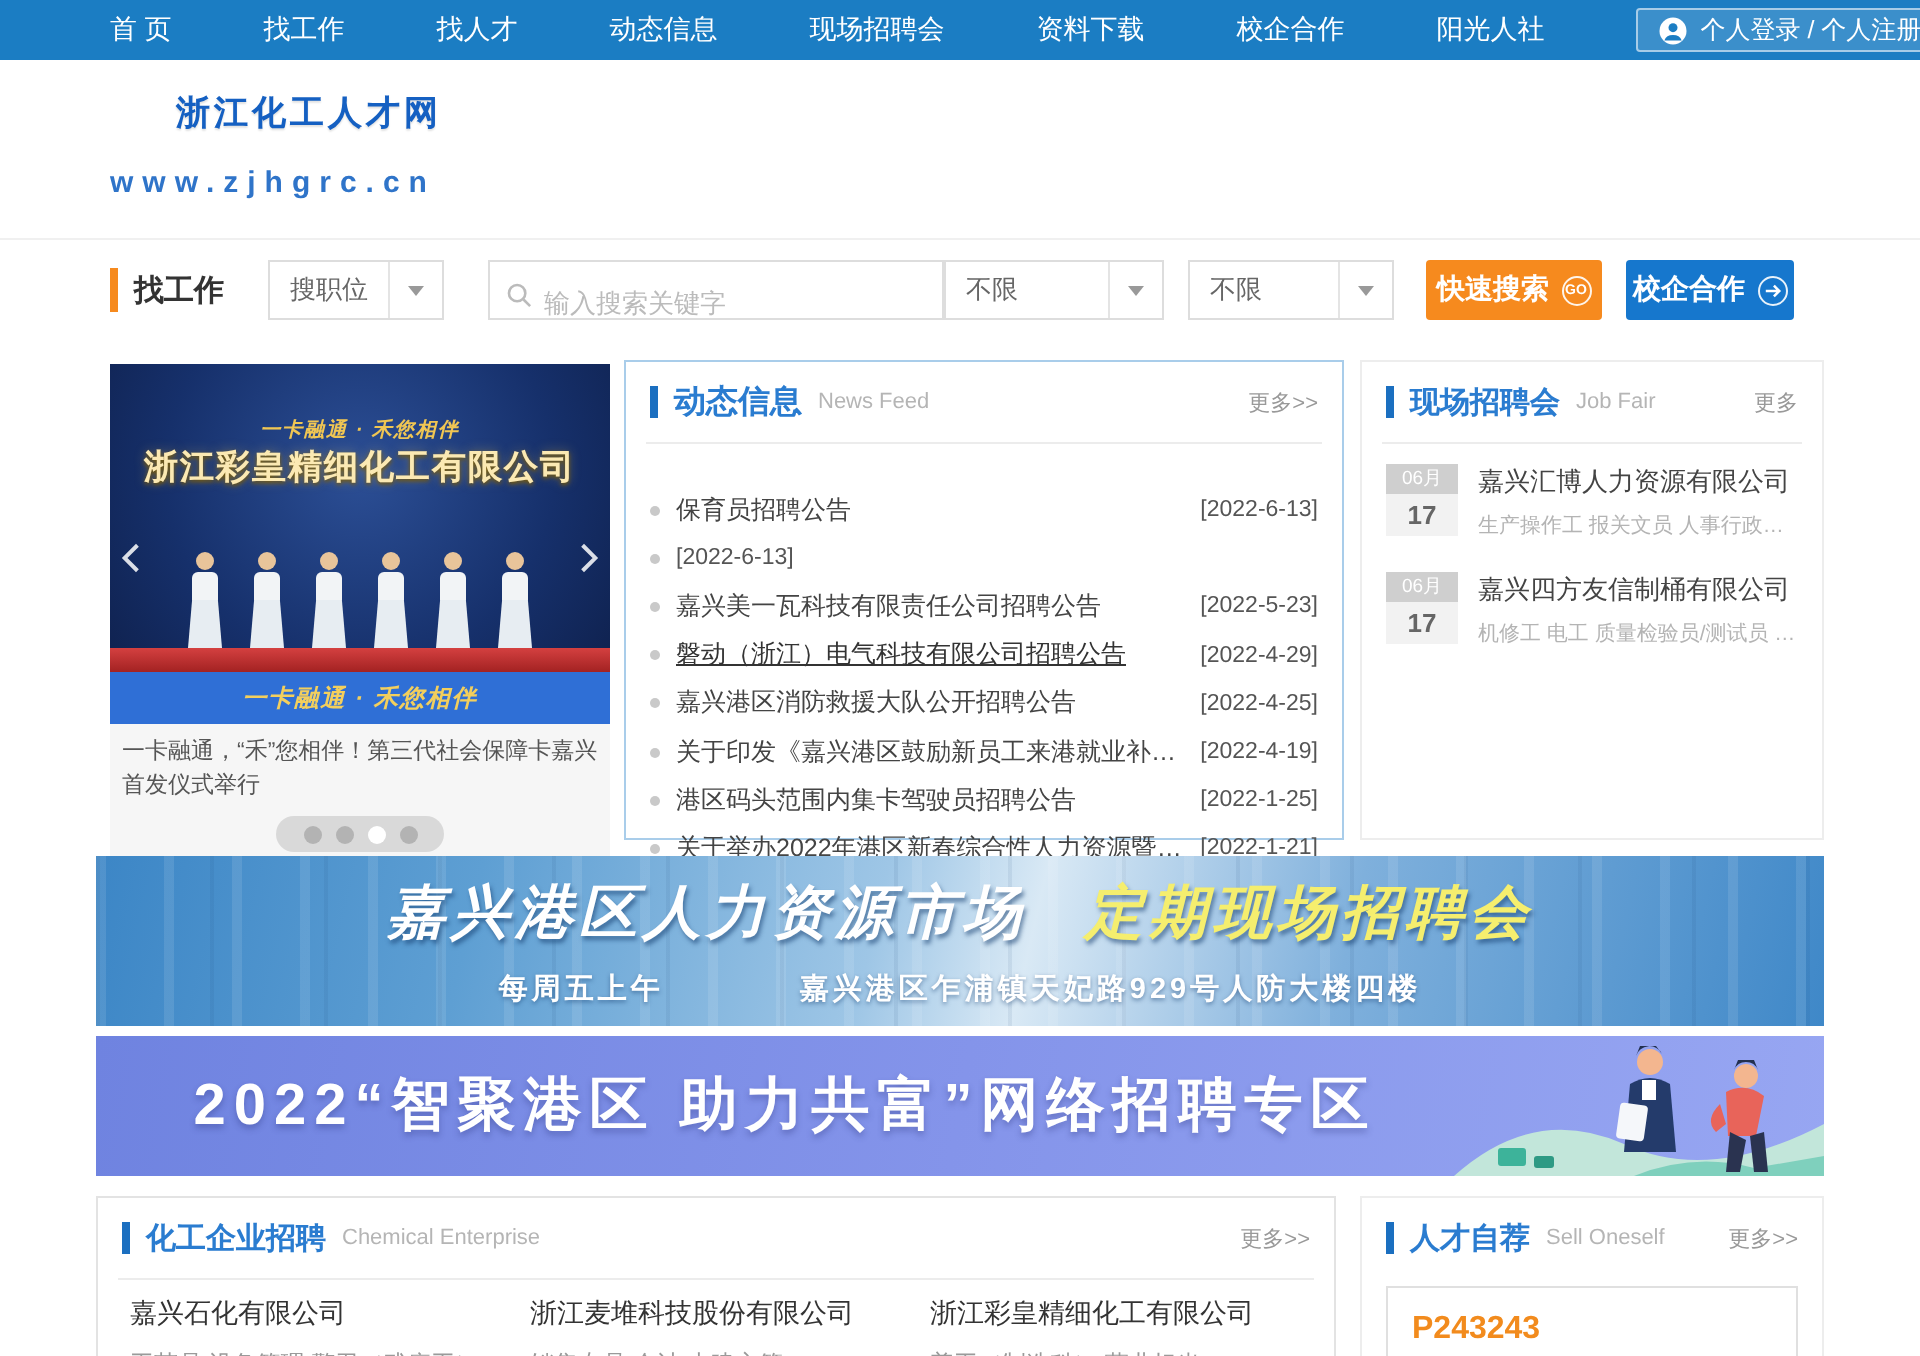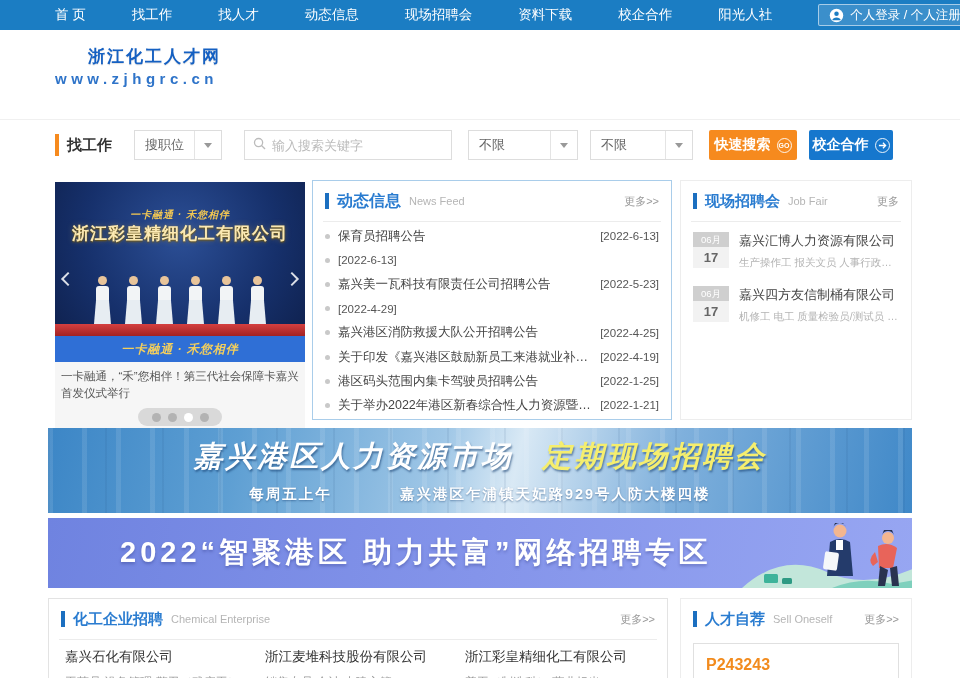--- a/index.html
+++ b/index.html
@@ -20,39 +20,39 @@
   .tb-btn svg { display:block; }
 
   
   .header { position:absolute; left:0; top:30px; width:960px; height:90px; background:#fff;
     border-bottom:1px solid #f0f0f0; }
   .logo { position:absolute; left:55px; top:12px; }
   .logo-title { font-size:25px; font-weight:bold; color:#1560c2; letter-spacing:1px;
     text-shadow:0 1px 1px rgba(0,0,0,.18); }
   .logo-sub { font-size:17px; font-weight:bold; color:#1560c2; letter-spacing:2px; margin:3px 0 0 33px;
     text-shadow:0 1px 1px rgba(0,0,0,.12); }
-  .logo-url { font-size:15px; font-weight:bold; color:#2f74c9; letter-spacing:4.5px; margin-top:2px; }
+  .logo-url { font-size:15px; font-weight:bold; color:#2f74c9; letter-spacing:4.5px; margin-top:15px; }
 
   
   .searchrow { position:absolute; left:0; top:120px; width:960px; height:50px;
     display:flex; align-items:center; padding-left:55px; }
   .s-accent { width:4px; height:22px; background:#f68a1e; margin-right:8px; }
   .s-label { font-size:15px; font-weight:bold; color:#333; margin-right:22px; white-space:nowrap; }
   .s-select { display:flex; align-items:center; height:30px; background:#fff;
     border:1px solid #ddd; color:#666; font-size:13px; cursor:pointer; }
   .s-select .val { padding:0 10px; flex:1; white-space:nowrap; }
   .s-select .arrw { width:27px; height:100%; border-left:1px solid #e4e4e4;
     display:flex; align-items:center; justify-content:center; }
   .tri { width:0; height:0; border-left:4px solid transparent; border-right:4px solid transparent;
     border-top:5px solid #999; }
   .sel1 { width:88px; margin-right:22px; }
   .sel2 { width:110px; margin-right:12px; }
   .sel3 { width:103px; margin-right:16px; }
-  .s-input { display:flex; align-items:center; width:208px; height:30px; background:#fff;
-    border:1px solid #ddd; margin-right:16px; padding:0 8px; gap:6px; }
+  .s-input { display:flex; align-items:flex-end; width:228px; height:30px; background:#fff;
+    border:1px solid #ddd; padding:0 8px; gap:6px; }
   .s-input input { border:none; outline:none; flex:1; font-size:13px; color:#666;
     font-family:inherit; background:transparent; }
   .s-input input::placeholder { color:#bbb; }
   .s-btn { display:flex; align-items:center; justify-content:center; gap:6px; height:30px;
     border:none; border-radius:2px; color:#fff; font-size:14px; font-weight:bold;
     cursor:pointer; font-family:inherit; }
   .s-btn .badge { width:15px; height:15px; border:1px solid rgba(255,255,255,.9); border-radius:50%;
     display:flex; align-items:center; justify-content:center; font-size:7px; font-weight:bold; }
   .btn-quick { width:88px; background:#f68a1e; margin-right:12px; }
   .btn-adv { width:84px; background:#1677cd; }
@@ -91,21 +91,21 @@
   .caption-area { background:#f6f6f6; padding:6px 6px 8px; }
   .caption { font-size:11.5px; color:#555; line-height:1.45; }
   .dots-pill { margin:7px auto 0; width:84px; height:18px; background:#d9d9d9; border-radius:9px;
     display:flex; align-items:center; justify-content:center; gap:7px; }
   .dot { width:9px; height:9px; border-radius:50%; background:#b3b3b3; cursor:pointer; }
   .dot.active { background:#fff; }
 
   
   .news-box { position:absolute; left:312px; top:180px; width:360px; height:240px;
     border:1px solid #a9cdea; background:#fff; }
-  .news-list { list-style:none; padding:2px 12px 0; }
+  .news-list { list-style:none; padding:2px 12px 0;margin-top:19px; }
   .news-item { display:flex; align-items:center; height:24.2px; cursor:pointer; }
   .bullet { width:5px; height:5px; border-radius:50%; background:#c9c9c9; margin-right:8px; flex:none; }
   .news-text { flex:1; font-size:12.5px; color:#444; white-space:nowrap; overflow:hidden;
     text-overflow:ellipsis; margin-right:8px; }
   .news-text.u { text-decoration:underline; color:#333; }
   .news-date { font-size:11.5px; color:#555; white-space:nowrap; }
 
   
   .fair-box { position:absolute; left:680px; top:180px; width:232px; height:240px;
     border:1px solid #ededed; background:#fff; }
@@ -133,22 +133,22 @@
   .b1-white { color:#fff; text-shadow:1px 2px 2px rgba(20,60,110,.55); }
   .b1-yellow { color:#f5ee6e; margin-left:18px; text-shadow:1px 2px 2px rgba(20,60,110,.55); }
   .b1-line2 { position:relative; margin-top:8px; font-size:14.5px; font-weight:bold; color:#fff;
     letter-spacing:2px; text-shadow:0 1px 2px rgba(20,60,110,.5); white-space:nowrap; }
   .b1-gap { display:inline-block; width:56px; }
 
   
   .banner2 { position:absolute; left:48px; top:518px; width:864px; height:70px; overflow:hidden;
     background:linear-gradient(100deg,#6f83e0 0%,#8494ea 50%,#97a6f2 100%);
     display:flex; align-items:center; }
-  .b2-title { flex:1; text-align:left; font-size:29px; font-weight:bold; color:#fff;
-    letter-spacing:4px; white-space:nowrap; text-shadow:0 2px 3px rgba(40,50,120,.35); padding-left:40px;margin-left:32px; }
+  .b2-title { flex:1; text-align:center; font-size:29px; font-weight:bold; color:#fff;
+    letter-spacing:4px; white-space:nowrap; text-shadow:0 2px 3px rgba(40,50,120,.35); padding-left:40px; }
   .b2-art { width:215px; height:70px; flex:none; }
 
   
   .chem-box { position:absolute; left:48px; top:598px; width:620px; height:120px;
     border:1px solid #e3e3e3; background:#fff; }
   .chem-box .box-title { font-size:15px; }
   .chem-grid { display:grid; grid-template-columns:1fr 1fr 1fr; padding:8px 16px 0; column-gap:14px; }
   .chem-co { cursor:pointer; }
   .chem-name { font-size:13.5px; color:#333; margin-bottom:8px; white-space:nowrap; overflow:hidden;
     text-overflow:ellipsis; }
@@ -310,20 +310,21 @@
         <span class="bullet"></span>
         <span class="news-date">[2022-6-13]</span>
       </li>
       <li class="news-item">
         <span class="bullet"></span>
         <span class="news-text">嘉兴美一瓦科技有限责任公司招聘公告</span>
         <span class="news-date">[2022-5-23]</span>
       </li>
       <li class="news-item">
         <span class="bullet"></span>
+        <span class="news-text u">磐动（浙江）电气科技有限公司招聘公告</span>
         <span class="news-date">[2022-4-29]</span>
       </li>
       <li class="news-item">
         <span class="bullet"></span>
         <span class="news-text">嘉兴港区消防救援大队公开招聘公告</span>
         <span class="news-date">[2022-4-25]</span>
       </li>
       <li class="news-item">
         <span class="bullet"></span>
         <span class="news-text">关于印发《嘉兴港区鼓励新员工来港就业补助操作...</span>

